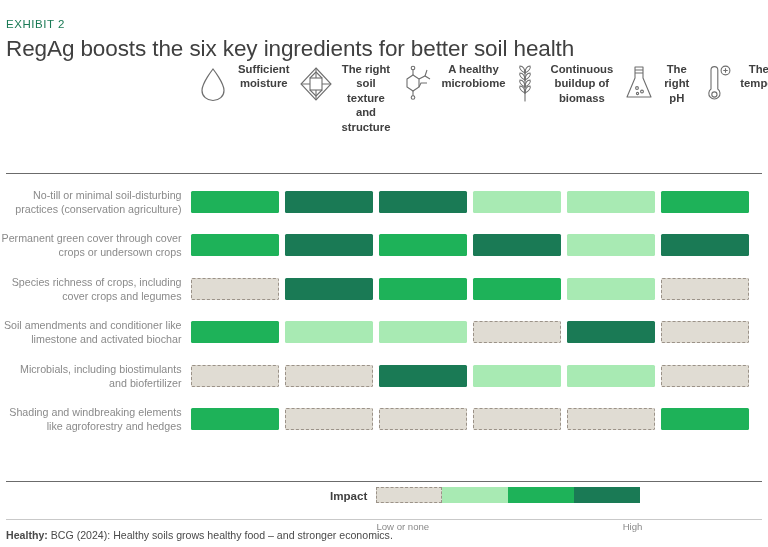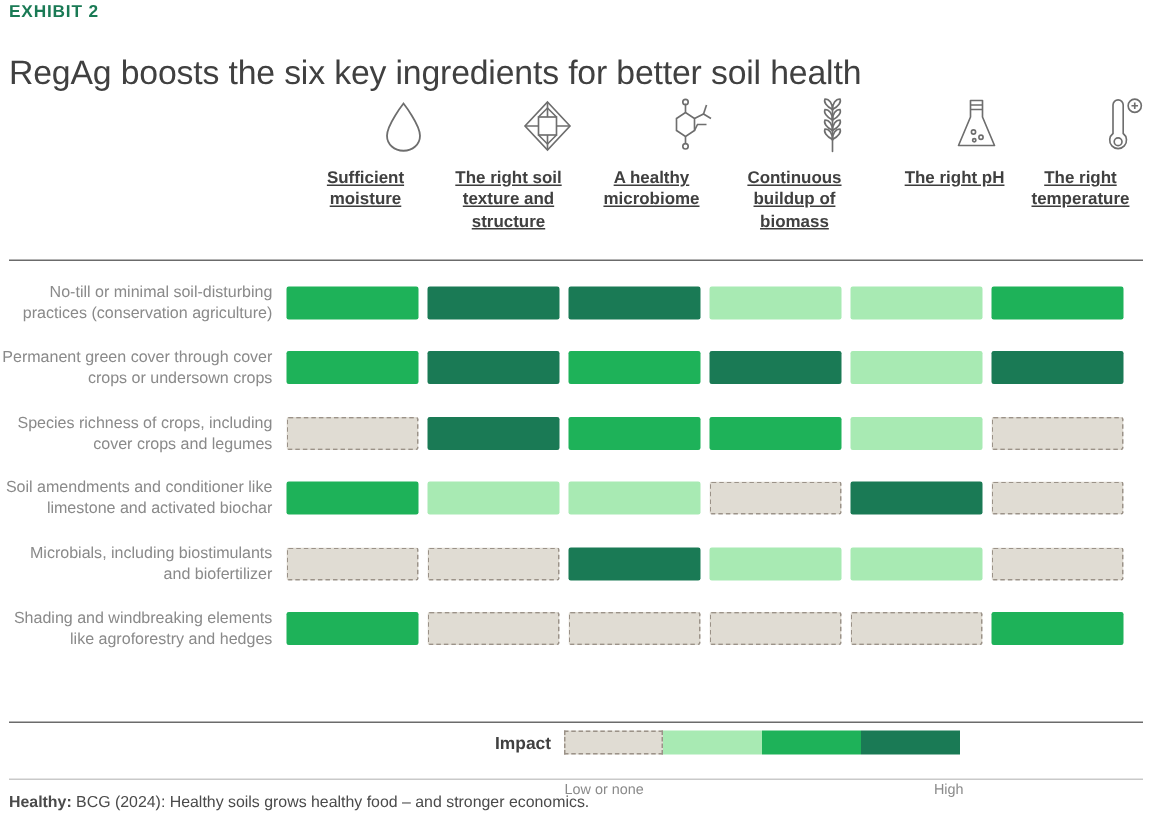--- a/index.html
+++ b/index.html
@@ -15,23 +15,23 @@
     position: relative;
     width: 768px;
     height: 547px;
     background: #ffffff;
   }
 
   
   .exhibit-label {
     position: absolute;
     left: 6px;
-    top: 2px;
+    top: 18px;
     font-size: 11.5px;
-    font-weight: bold;
+    font-weight: normal;
     letter-spacing: 0.55px;
     color: #1a7a55;
   }
   .chart-title {
     position: absolute;
     left: 6px;
     top: 36px;
     font-size: 22.5px;
     font-weight: 400;
     color: #404040;
@@ -44,23 +44,22 @@
     position: absolute;
     left: 196px;
     top: 62px;
     width: 572px;
     height: 104px;
     display: flex;
   }
   .col-head {
     flex: 1 1 0;
     display: flex;
-    flex-direction: column;
-    align-items: flex-end;
-    text-decoration: underline;
+    flex-direction: row;
+    align-items: flex-start;
   }
   .col-icon {
     height: 44px;
     width: 44px;
     display: flex;
     align-items: center;
     justify-content: center;
     margin-bottom: 6px;
   }
   .col-icon svg { display: block; }

